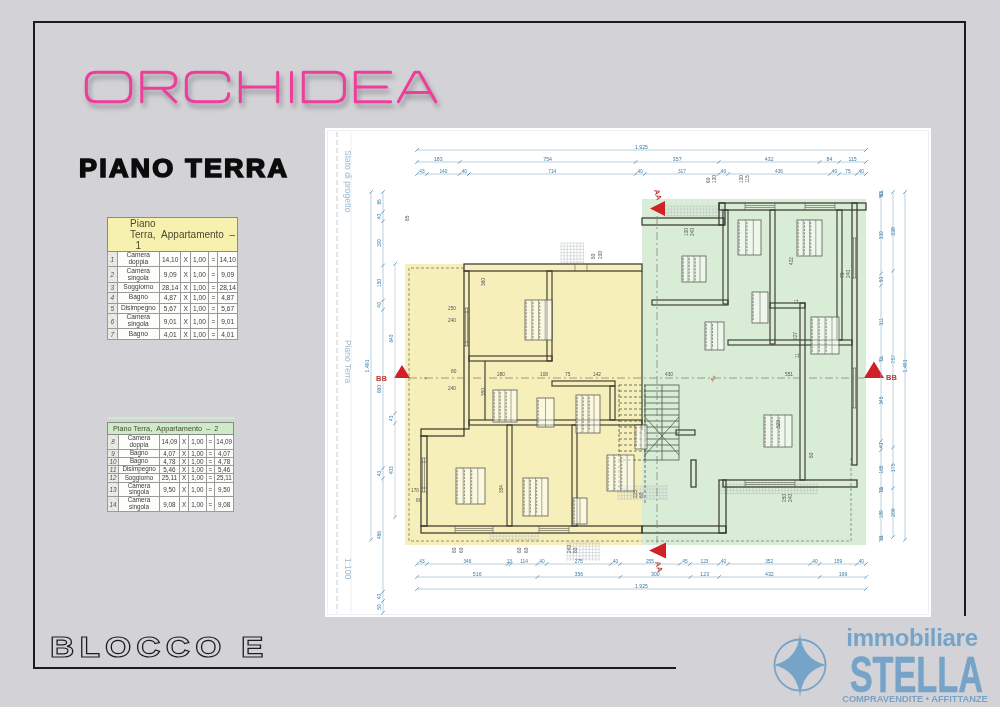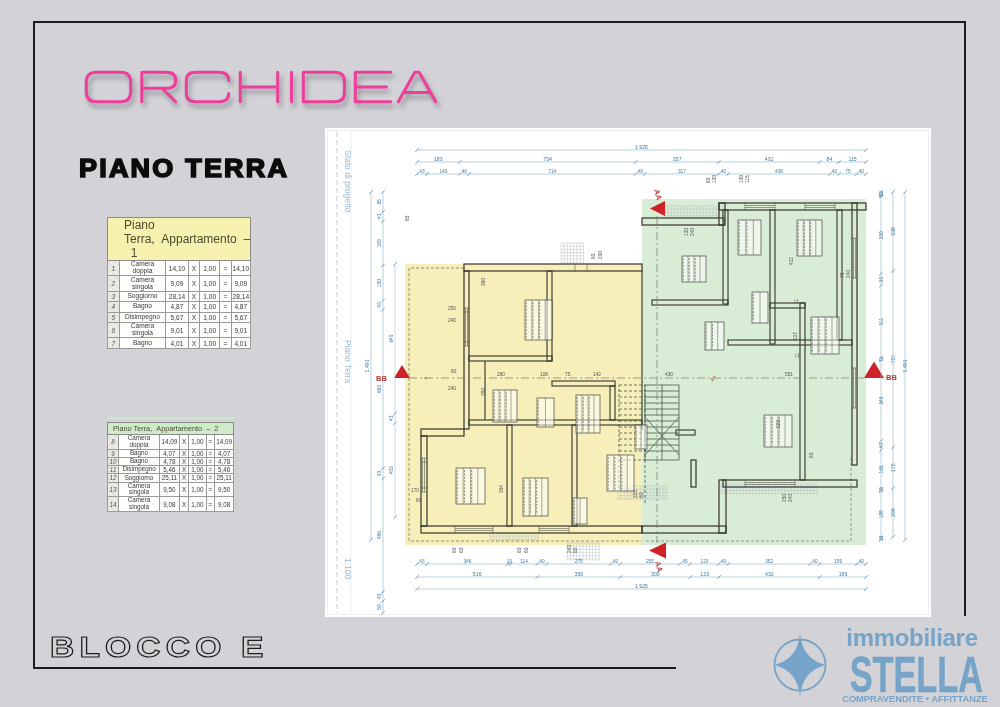--- a/index.html
+++ b/index.html
@@ -36,21 +36,21 @@
 <use href="#orch" stroke="#8e8e96" stroke-width="3.4" transform="translate(2.5,4.5)" filter="url(#oblur)"></use>
 <use href="#orch" stroke="#ee3d9b"></use>
 </svg>
 
 <div class="abs" style="left:79px;top:154px;font-size:27px;font-weight:bold;color:#0c0c0c;
  letter-spacing:2.2px;-webkit-text-stroke:1.7px #0c0c0c;transform:scale(1.0,0.95);transform-origin:left top;">PIANO&nbsp;TERRA</div>
 
 <table class="abs" style="left:107px;top:217px;width:131px;font-size:6.6px;color:#3a3a3a;border:1px solid #8a8a8a;background:#fdfdfb;">
 <tbody>
       <tr>
-        <td colspan="7" style="background:#f6f1ae;height:15px;font-size:12px;color:#4a4a30;padding:0 0 0 16px;border-bottom:1px solid #8a8a8a;">Piano Terra,&nbsp;&nbsp;Appartamento&nbsp;&nbsp;–&nbsp;&nbsp;1</td>
+        <td colspan="7" style="background:#f6f1ae;height:15px;font-size:10px;color:#4a4a30;padding:0 0 0 22px;border-bottom:1px solid #8a8a8a;">Piano Terra,&nbsp;&nbsp;Appartamento&nbsp;&nbsp;–&nbsp;&nbsp;1</td>
       </tr>
 <tr style="height:15.4px;">
         <td style="width:11px;border:0.5px solid #9a9a9a;text-align:center;font-style:italic;color:#555;background:repeating-linear-gradient(45deg,#f2f2ee 0px,#f2f2ee 1.5px,#ddddd6 1.5px,#ddddd6 2.5px);">1</td>
         <td style="width:47px;border:0.5px solid #9a9a9a;text-align:center;line-height:6.9px;">Camera<br>doppia</td>
         <td style="width:21px;border:0.5px solid #9a9a9a;text-align:center;">14,10</td>
         <td style="width:10px;border:0.5px solid #9a9a9a;text-align:center;">X</td>
         <td style="width:19px;border:0.5px solid #9a9a9a;text-align:center;">1,00</td>
         <td style="width:10px;border:0.5px solid #9a9a9a;text-align:center;">=</td>
         <td style="border:0.5px solid #9a9a9a;text-align:center;">14,10</td>
       </tr>

